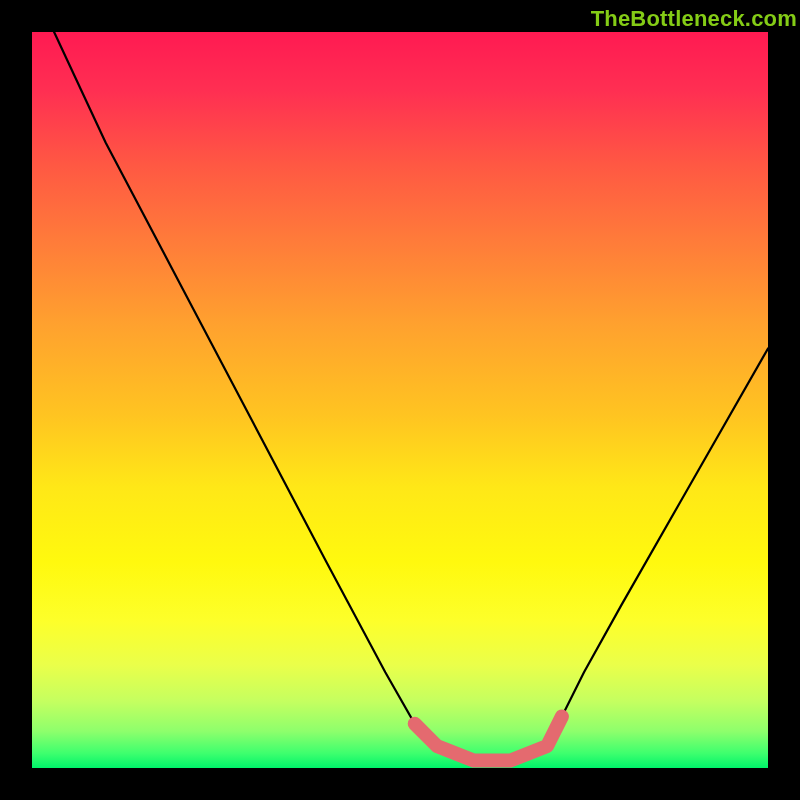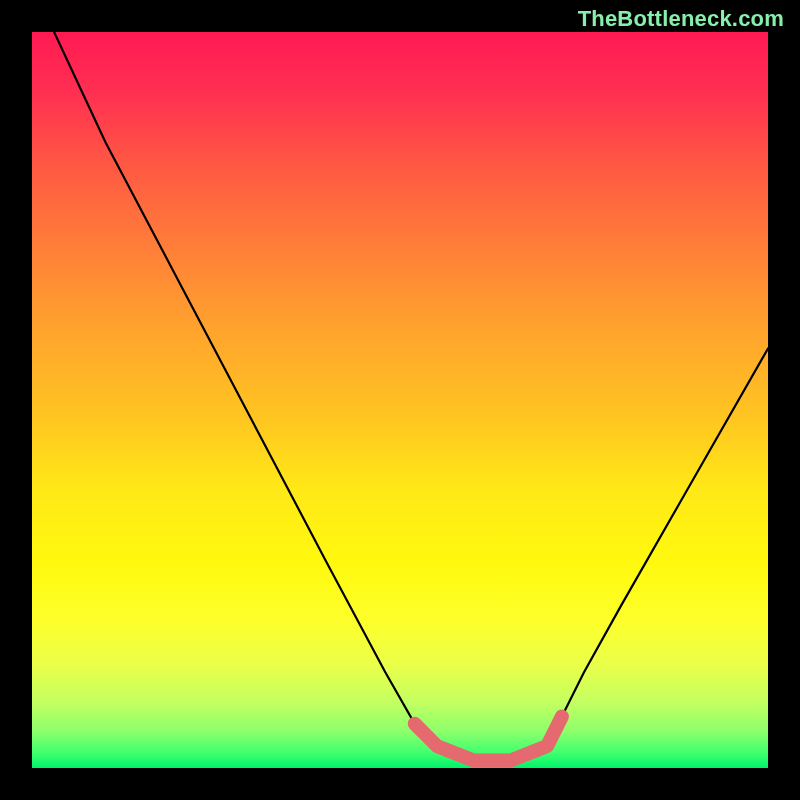--- a/index.html
+++ b/index.html
@@ -1,18 +1,18 @@
 <!DOCTYPE html>
 <html><head>
 <meta charset="utf-8">
 <style>
   html,body{margin:0;padding:0;width:800px;height:800px;overflow:hidden;background:#000;}
   .frame{position:relative;width:800px;height:800px;background:#000;}
   .plot{position:absolute;left:32px;top:32px;width:736px;height:736px;background:linear-gradient(to bottom,#ff1a52 0%,#ff2f52 8%,#ff5843 18%,#ff7a3a 28%,#ffa22e 40%,#ffc421 52%,#ffe817 62%,#fff90e 72%,#fdff2a 80%,#eaff4a 86%,#c4ff60 91%,#8eff6c 95%,#3eff6e 98%,#00f36a 100%);}
-  .watermark{position:absolute;top:6px;right:16px;font-family:Arial,Helvetica,sans-serif;font-size:22px;font-weight:600;color:#86efac;letter-spacing:0.2px;}
+  .watermark{position:absolute;top:6px;right:3px;font-family:Arial,Helvetica,sans-serif;font-size:22px;font-weight:600;color:#84cc16;letter-spacing:0.2px;}
   svg.curve{position:absolute;left:0;top:0;width:736px;height:736px;}
 </style>
 </head>
 <body>
 
 <div class="frame">
   <div class="watermark">TheBottleneck.com</div>
   <div class="plot">
     <svg class="curve" viewBox="0 0 736 736" preserveAspectRatio="none">
       <path id="curvePath" fill="none" stroke="#000" stroke-width="2.2" stroke-linecap="round" d="M22.1 0.0 L73.6 110.4 L147.2 250.2 L220.8 390.1 L294.4 529.9 L353.3 640.3 L382.7 691.8 L404.8 713.9 L441.6 728.6 L478.4 728.6 L515.2 713.9 L529.9 684.5 L552.0 640.3 L588.8 574.1 L647.7 471.0 L736.0 316.5 "></path>

